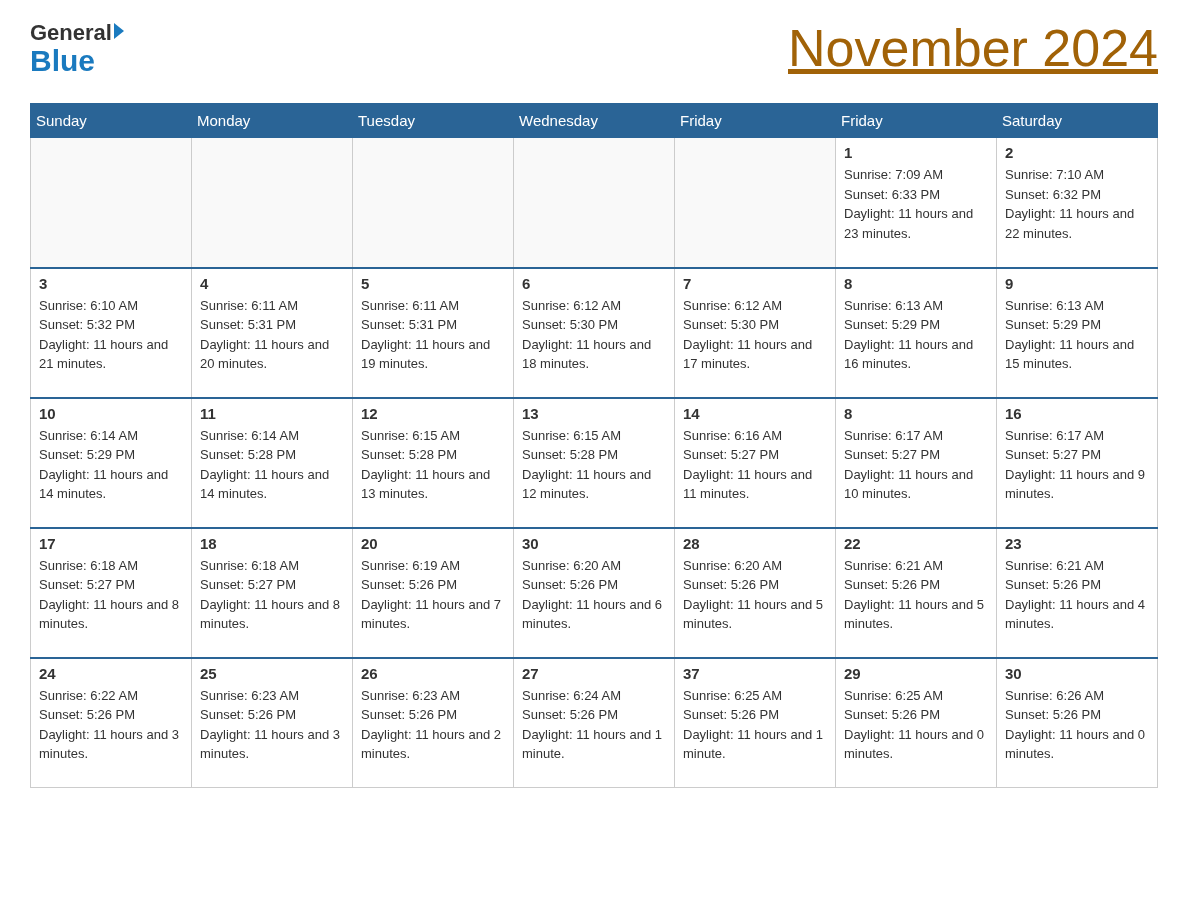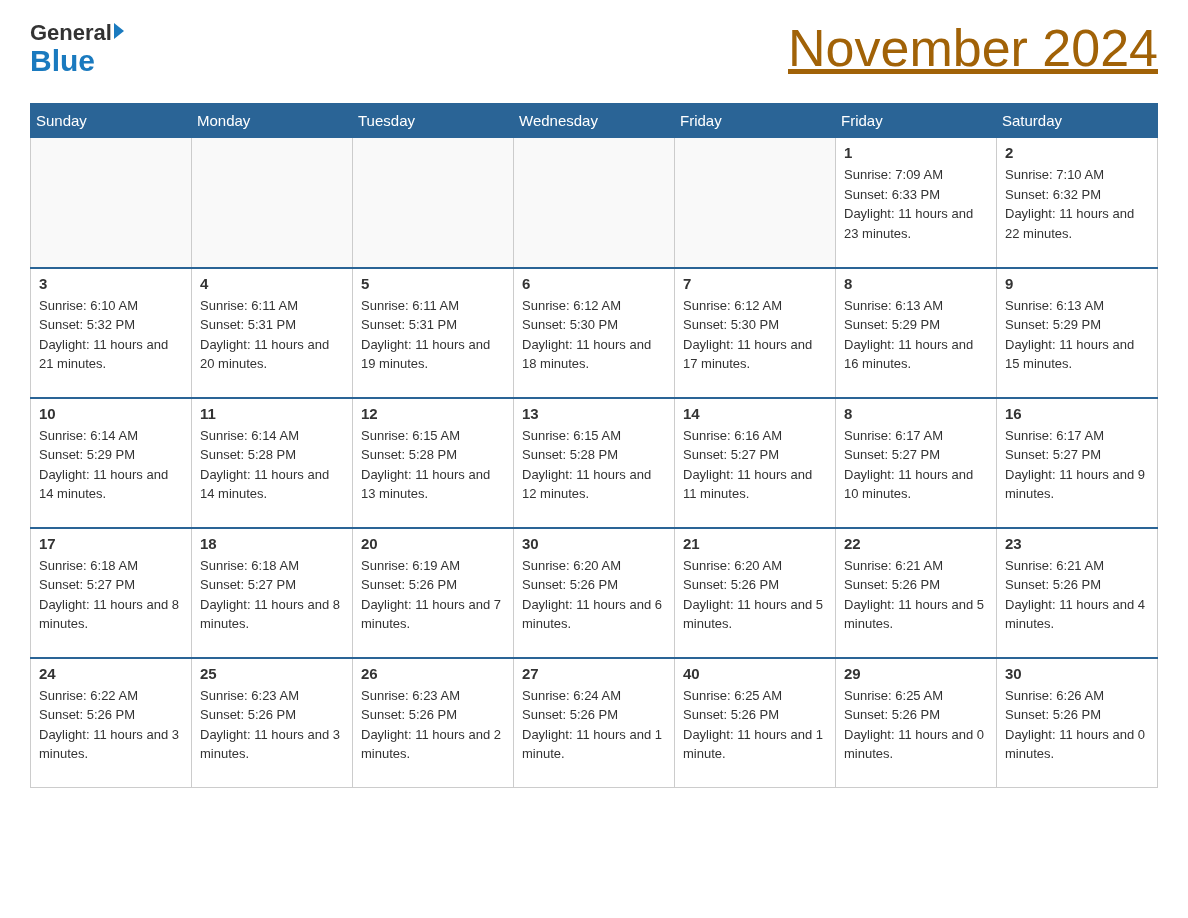--- a/index.html
+++ b/index.html
@@ -214,21 +214,21 @@
         </td>
         <td>
           <div class="day-number">20</div>
           <div class="day-info">Sunrise: 6:19 AM<br>Sunset: 5:26 PM<br>Daylight: 11 hours and 7 minutes.</div>
         </td>
         <td>
           <div class="day-number">30</div>
           <div class="day-info">Sunrise: 6:20 AM<br>Sunset: 5:26 PM<br>Daylight: 11 hours and 6 minutes.</div>
         </td>
         <td>
-          <div class="day-number">21</div>
+          <div class="day-number">28</div>
           <div class="day-info">Sunrise: 6:20 AM<br>Sunset: 5:26 PM<br>Daylight: 11 hours and 5 minutes.</div>
         </td>
         <td>
           <div class="day-number">22</div>
           <div class="day-info">Sunrise: 6:21 AM<br>Sunset: 5:26 PM<br>Daylight: 11 hours and 5 minutes.</div>
         </td>
         <td>
           <div class="day-number">23</div>
           <div class="day-info">Sunrise: 6:21 AM<br>Sunset: 5:26 PM<br>Daylight: 11 hours and 4 minutes.</div>
         </td>
@@ -244,21 +244,21 @@
         </td>
         <td>
           <div class="day-number">26</div>
           <div class="day-info">Sunrise: 6:23 AM<br>Sunset: 5:26 PM<br>Daylight: 11 hours and 2 minutes.</div>
         </td>
         <td>
           <div class="day-number">27</div>
           <div class="day-info">Sunrise: 6:24 AM<br>Sunset: 5:26 PM<br>Daylight: 11 hours and 1 minute.</div>
         </td>
         <td>
-          <div class="day-number">40</div>
+          <div class="day-number">37</div>
           <div class="day-info">Sunrise: 6:25 AM<br>Sunset: 5:26 PM<br>Daylight: 11 hours and 1 minute.</div>
         </td>
         <td>
           <div class="day-number">29</div>
           <div class="day-info">Sunrise: 6:25 AM<br>Sunset: 5:26 PM<br>Daylight: 11 hours and 0 minutes.</div>
         </td>
         <td>
           <div class="day-number">30</div>
           <div class="day-info">Sunrise: 6:26 AM<br>Sunset: 5:26 PM<br>Daylight: 11 hours and 0 minutes.</div>
         </td>

